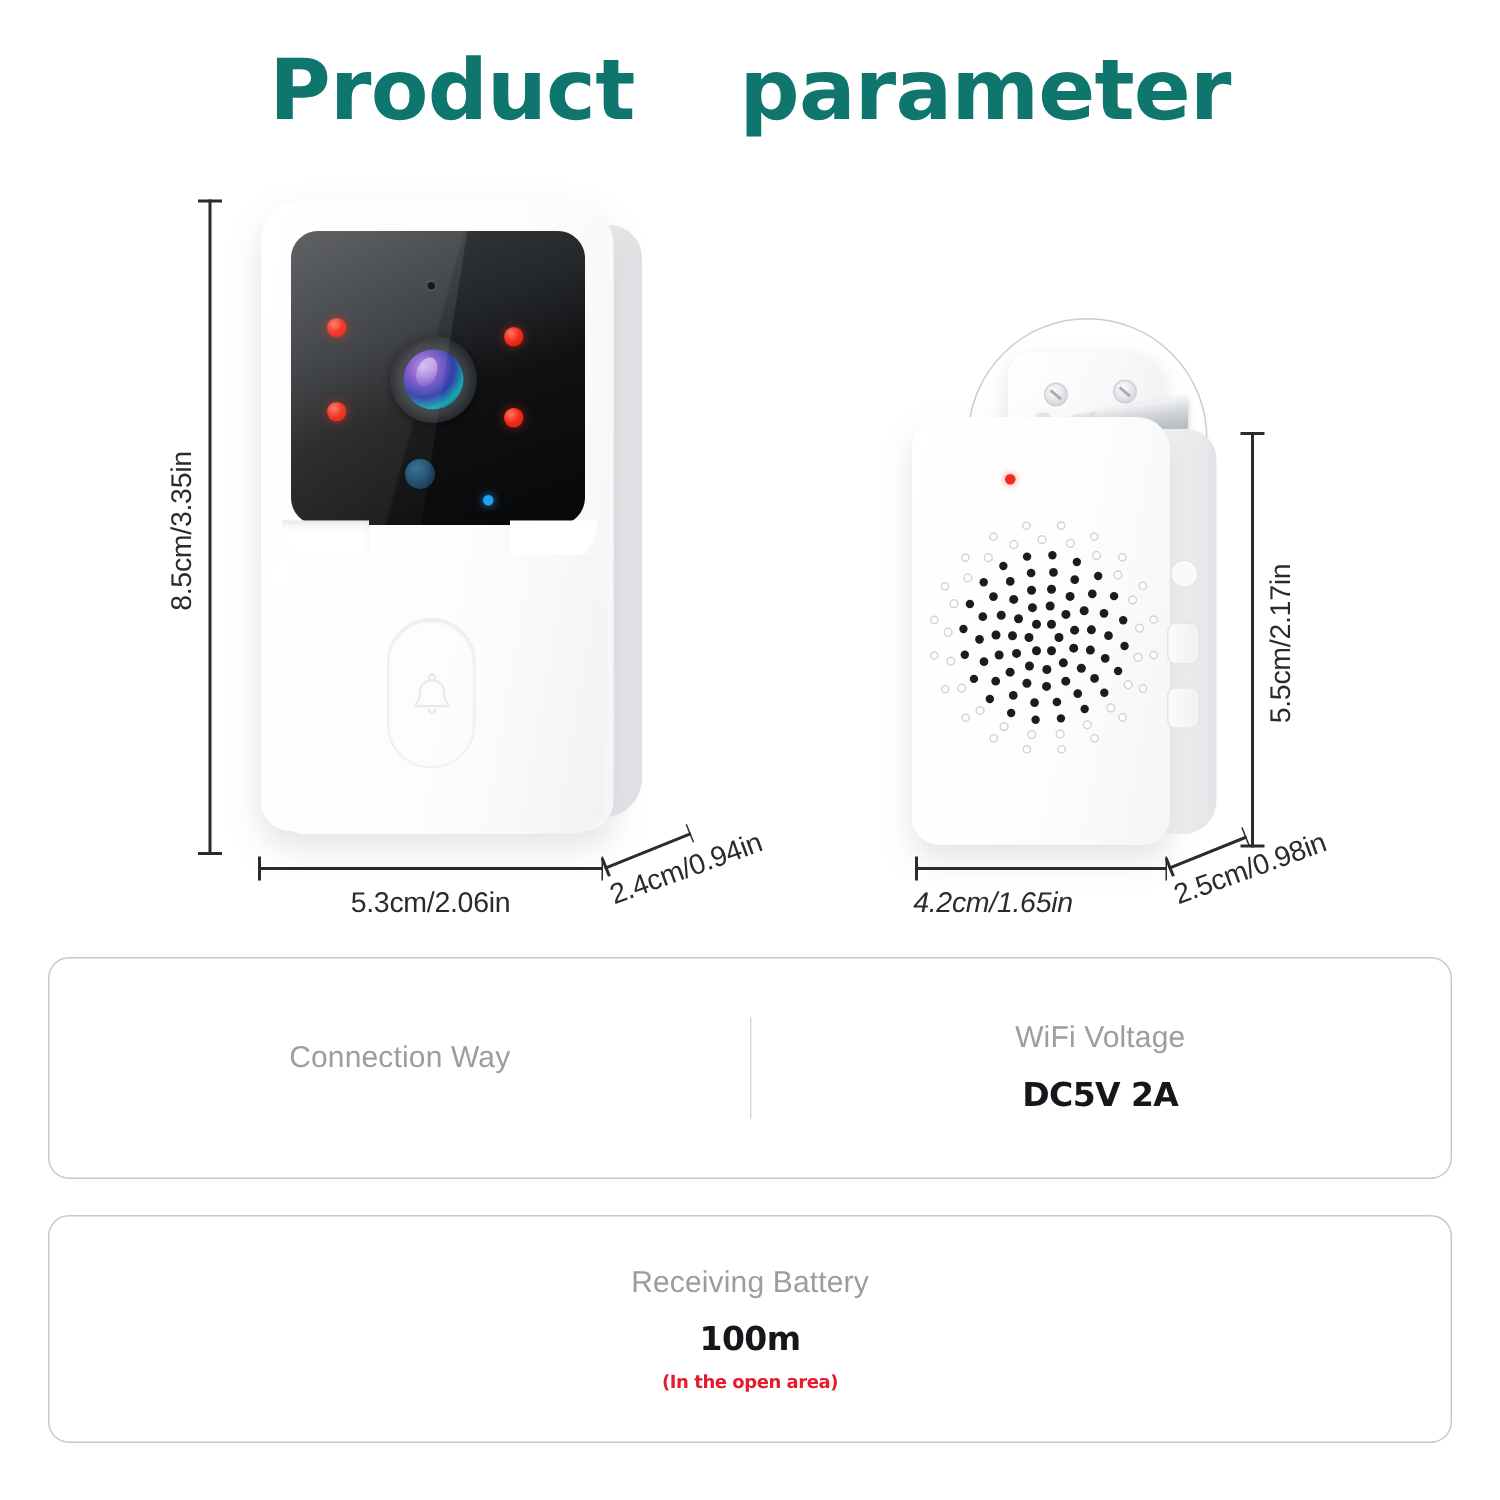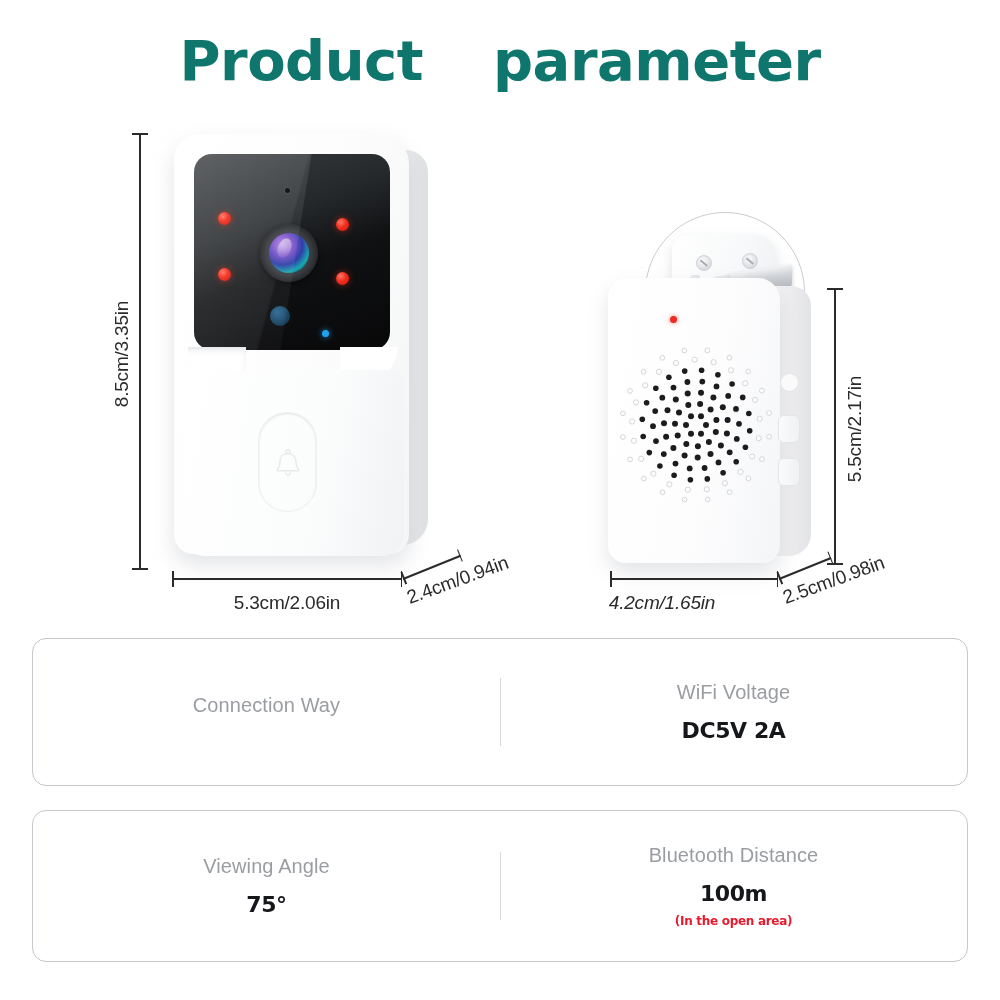--- a/index.html
+++ b/index.html
@@ -601,21 +601,17 @@
     <div class="spec-label">Connection Way</div>
   </div>
   <div class="spec-col">
     <div class="spec-label">WiFi Voltage</div>
     <div class="spec-value">DC5V 2A</div>
   </div>
 </div>
 
 <div class="spec-card" id="spec-card-2">
   <div class="spec-col">
-    <div class="spec-label">Viewing Angle</div>
-    <div class="spec-value">75°</div>
-  </div>
-  <div class="spec-col">
-    <div class="spec-label">Bluetooth Distance</div>
+    <div class="spec-label">Receiving Battery</div>
     <div class="spec-value">100m</div>
     <div class="spec-note">(In the open area)</div>
   </div>
 </div>
 
 </body></html>

